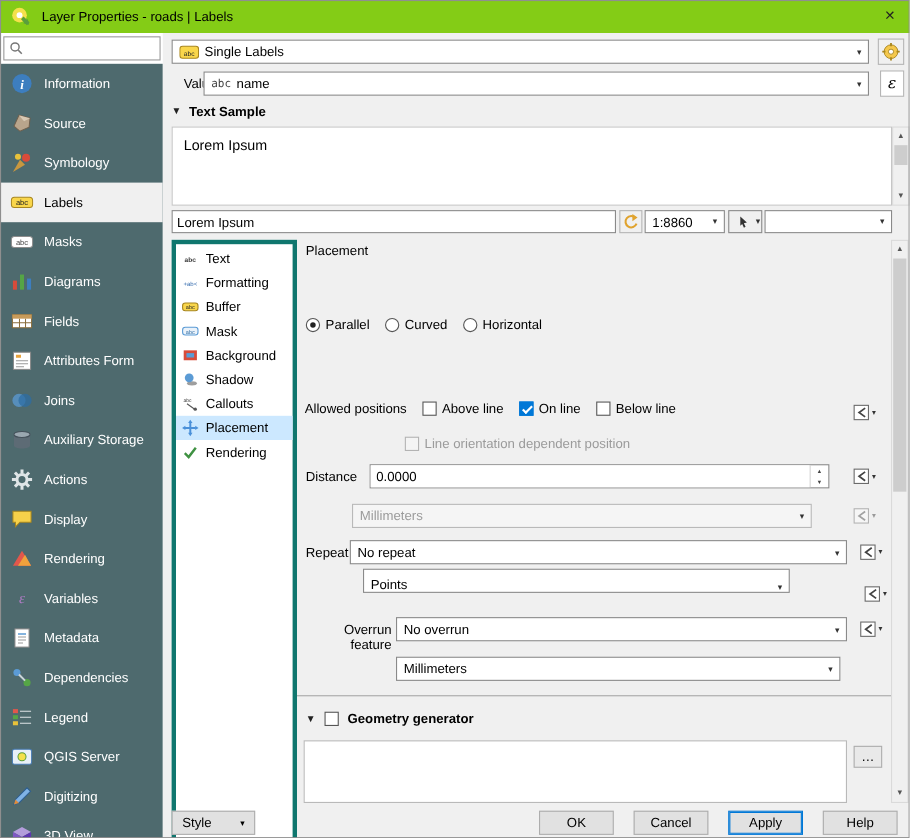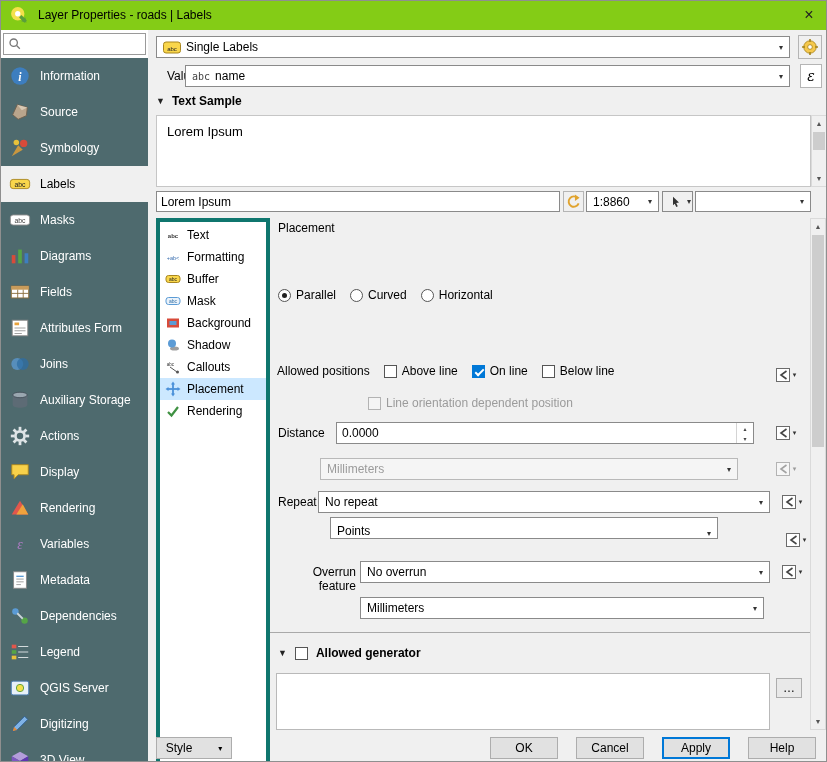--- a/index.html
+++ b/index.html
@@ -620,21 +620,21 @@
     <div class="combo" style="left:90px; top:379px; width:404px;">
       <span class="ctext">Millimeters</span>
       <span class="caret">▾</span>
     </div>
 
     <div class="separator" style="top:414px;"></div>
 
     <div class="row" style="left:8px; top:428px; gap:8px;">
       <span class="tri">▼</span>
       <span class="cb"></span>
-      <span style="font-weight:bold">Allowed generator</span>
+      <span style="font-weight:bold">Geometry generator</span>
     </div>
     <div class="geom-box"></div>
     <div class="mini-btn" style="left:506px; top:460px;">…</div>
   </div>
 
   <div class="vscroll" style="left:662px; top:188px; height:512px;">
     <span class="sbtn up">▲</span>
     <span class="thumb" style="top:16px; height:212px;"></span>
     <span class="sbtn down">▼</span>
   </div>

